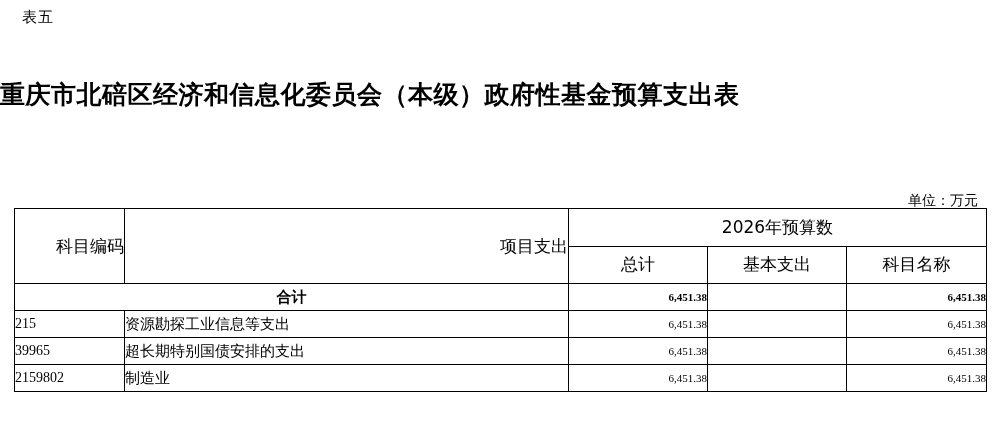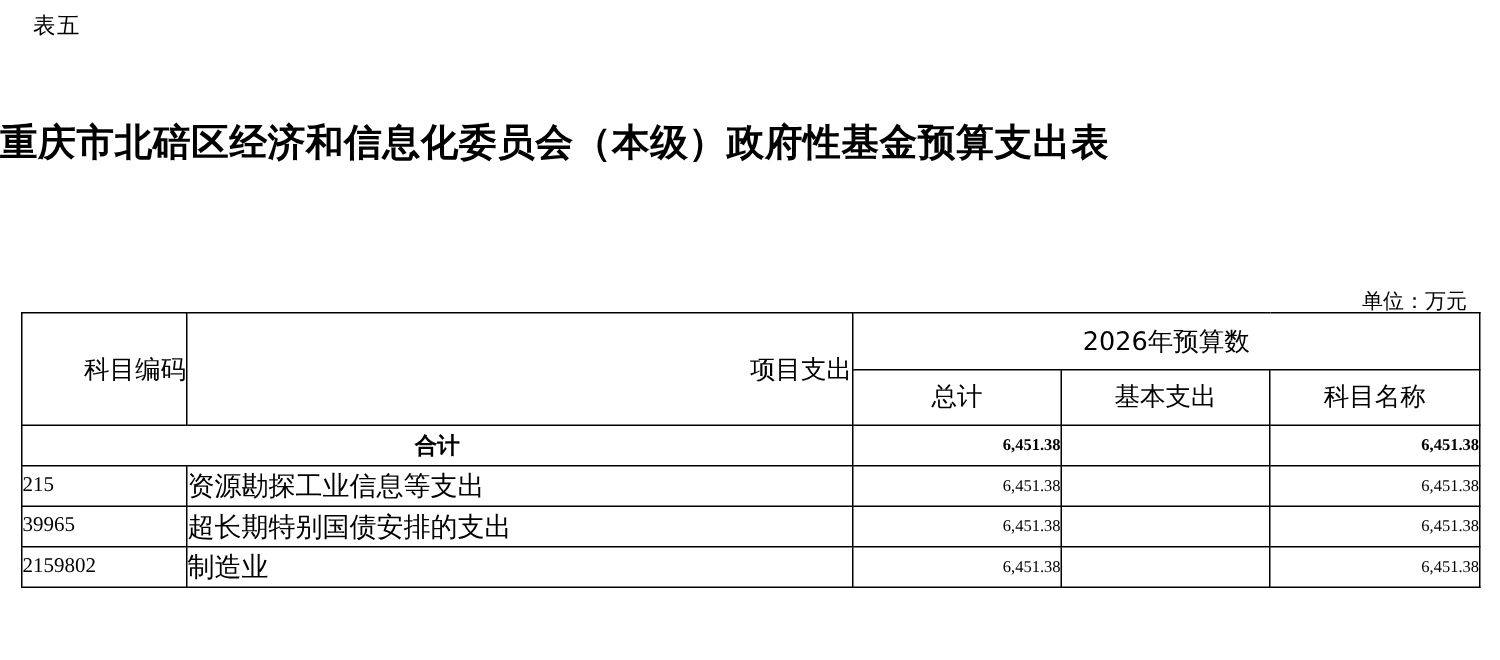--- a/index.html
+++ b/index.html
@@ -73,21 +73,21 @@
     text-align: right;
   }
   .col-code { width: 110px; }
   .col-name { width: 444px; }
   .col-total { width: 139px; }
   .col-basic { width: 139px; }
   .col-proj  { width: 140px; }
 
   .row-cell {
     height: 26px;
-    font-size: 18px;
+    font-size: 15px;
     font-family: Liberation Sans, sans-serif;
   }
   .sum-row .row-cell {
     font-weight: bold;
   }
   .code-cell {
     padding-left: 6px;
     text-align: left;
     font-family: "Liberation Serif", "DejaVu Serif", serif;
     font-size: 14px;

